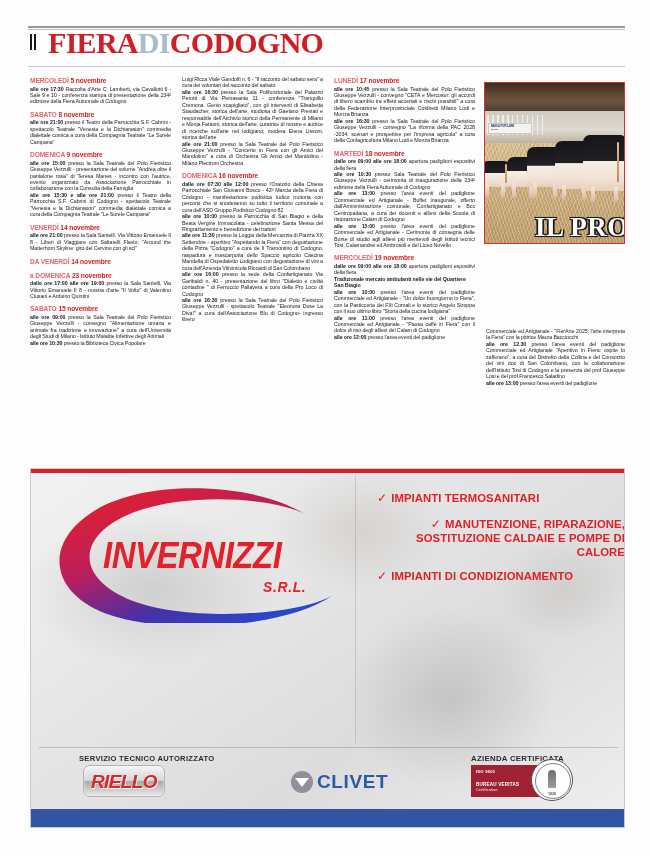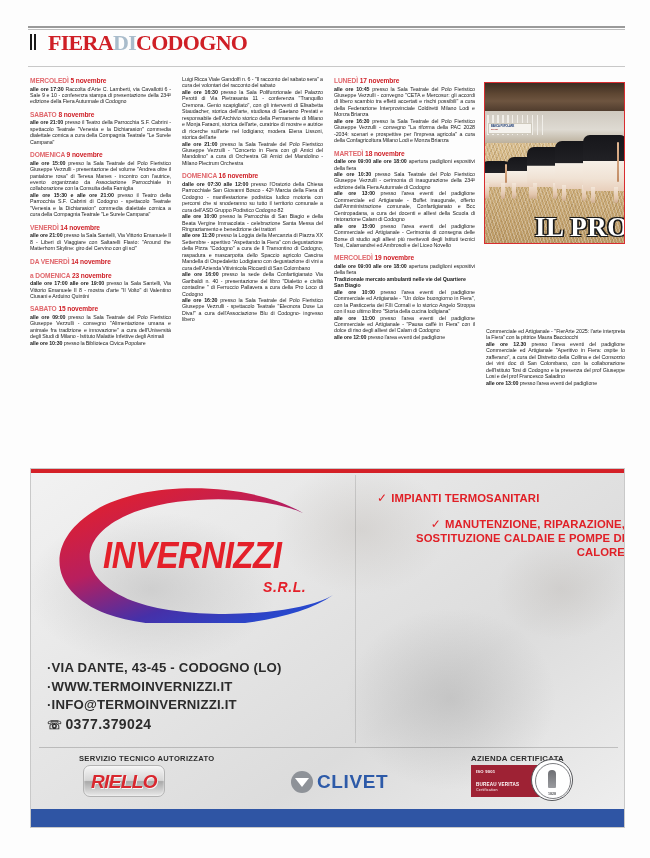--- a/index.html
+++ b/index.html
@@ -51,21 +51,21 @@
     background: #1a1a1a;
     display: block;
   }
   .masthead-bars i:nth-child(1) { left: 1px; }
   .masthead-bars i:nth-child(2) { left: 5px; }
   .masthead-title {
     position: absolute;
     left: 20px; top: 2px;
     font-family: "Liberation Serif", serif;
     font-weight: bold;
-    font-size: 22px;
+    font-size: 30px;
     letter-spacing: -0.7px;
     white-space: nowrap;
     line-height: 30px;
   }
   .mh-red { color: #cf1f26; }
   .mh-grey { color: #a9bccb; }
   .masthead-rule-bot {
     position: absolute;
     left: 0; top: 40px;
     width: 597px; height: 1px;
@@ -529,31 +529,26 @@
               <stop offset="100%" stop-color="#1f4fd8"></stop>
             </linearGradient>
           </defs>
           <path d="M258 30 C205 -2 95 -4 46 30 C-2 62 6 110 62 131 C120 152 240 146 288 112
                    C252 134 140 138 88 118 C34 97 30 58 78 34 C126 10 218 12 258 30 Z" fill="url(#swg)"></path>
         </svg>
         <div class="logo-text">INVERNIZZI</div>
         <div class="logo-srl">S.R.L.</div>
       </div>
 
-      <div class="contact">
-        <div>·VIA DANTE, 43-45 - CODOGNO (LO)</div>
-        <div>·WWW.TERMOINVERNIZZI.IT</div>
-        <div>·INFO@TERMOINVERNIZZI.IT</div>
-        <div class="phone"><span class="tel-icon">☏</span><span>0377.379024</span></div>
-      </div>
     </div>
 
     <div class="ad-right">
       <div class="svc svc-0"><span class="tick">✓</span><span>IMPIANTI TERMOSANITARI</span></div>
       <div class="svc svc-1"><span class="tick">✓</span><span>MANUTENZIONE, RIPARAZIONE, SOSTITUZIONE CALDAIE E POMPE DI CALORE</span></div>
+      <div class="svc svc-2"><span class="tick">✓</span><span>IMPIANTI DI CONDIZIONAMENTO</span></div>
     </div>
 
     <div class="ad-footline"></div>
     <div class="ad-footer">
       <div class="sta-label">SERVIZIO TECNICO AUTORIZZATO</div>
       <div class="riello">
         <span>RIELLO</span>
       </div>
       <div class="clivet">
         <div class="clivet-mark"></div>

